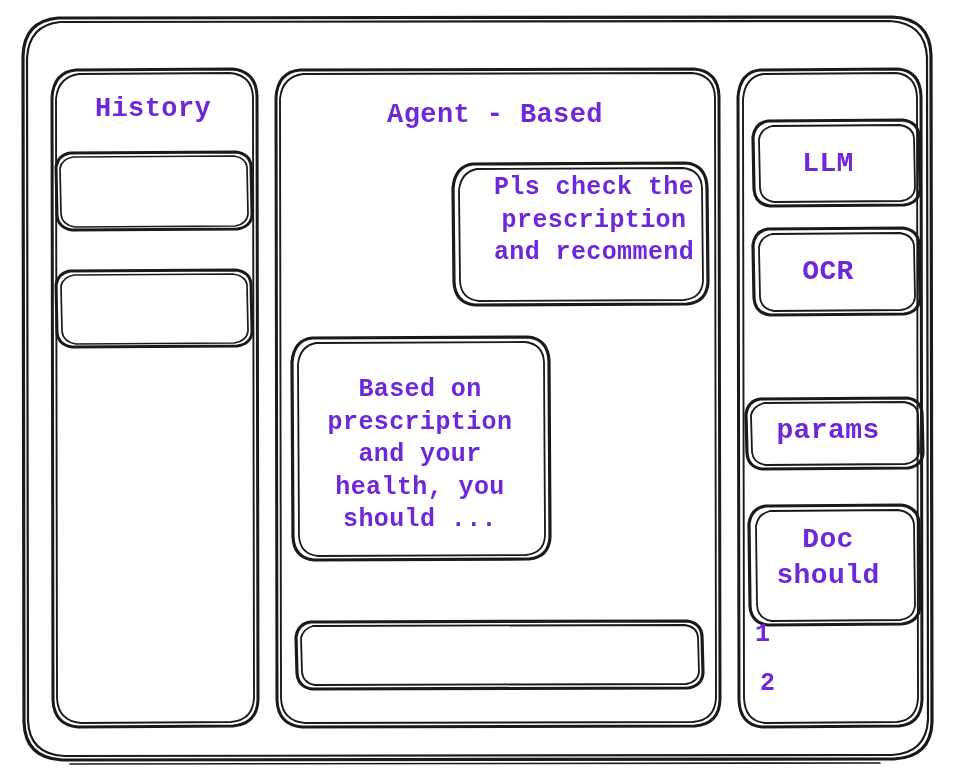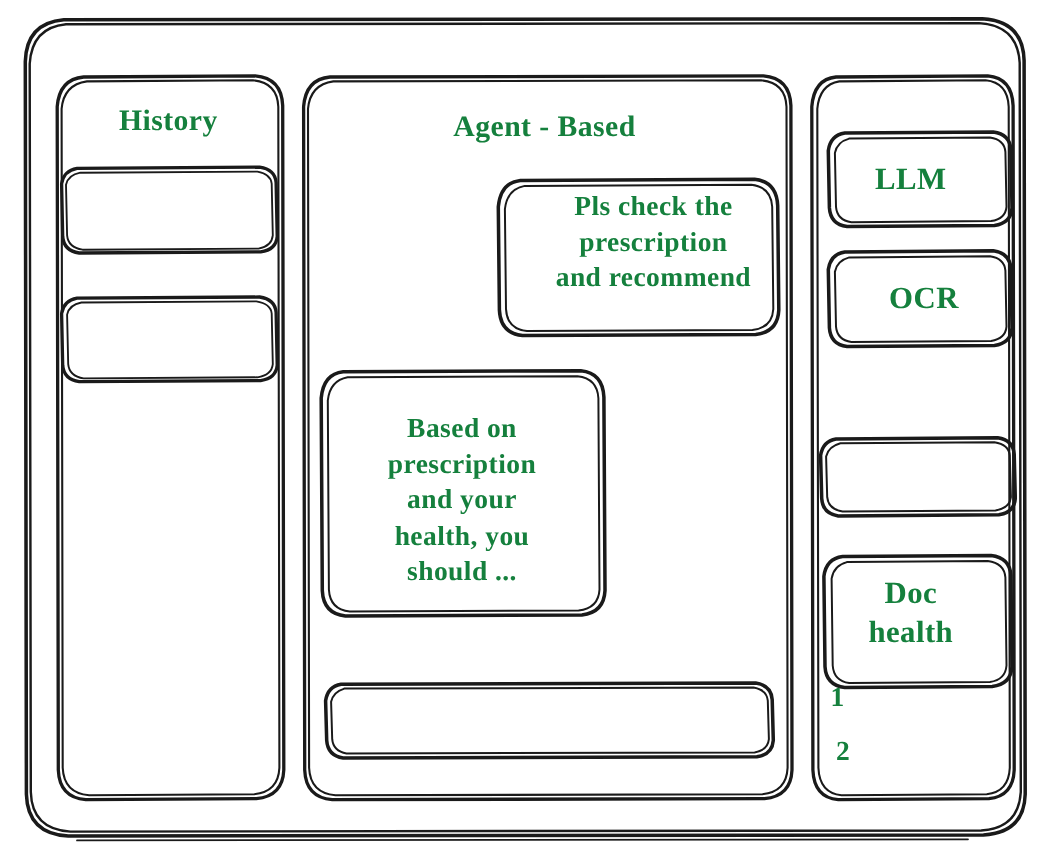--- a/index.html
+++ b/index.html
@@ -34,22 +34,22 @@
   #sketch-layer rect {
     fill: none;
     stroke: #1a1a1a;
     stroke-linecap: round;
     stroke-linejoin: round;
   }
 
   
   .label {
     position: absolute;
-    font-family: Liberation Serif, serif;
-    color: #15803d;
+    font-family: Liberation Mono, monospace;
+    color: #6d28d9;
     font-weight: 600;
     text-align: center;
     line-height: 1.30;
     letter-spacing: 0.4px;
     white-space: pre-line;
     user-select: none;
   }
 
   .panel-title {
     font-size: 27px;
@@ -79,21 +79,21 @@
   }
 
   
   #history-title      { left:  58px; top:  92px; width: 190px; }
   #agent-title        { left: 330px; top:  98px; width: 330px; }
 
   #user-bubble-text   { left: 458px; top: 172px; width: 272px; }
   #agent-bubble-text  { left: 296px; top: 346px; width: 248px; margin-top: 28px; }
 
   #llm-label          { left: 752px; top: 146px; width: 152px; }
-  #ocr-label          { left: 752px; top: 254px; width: 152px; padding-left: 12px; }
+  #ocr-label          { left: 752px; top: 254px; width: 152px; }
   #params-label       { left: 748px; top: 413px; width: 160px; }
   #docsource-label    { left: 750px; top: 522px; width: 156px; }
 
   #doc-item-1         { left: 755px; top: 619px; width: 40px; }
   #doc-item-2         { left: 760px; top: 668px; width: 40px; }
 </style>
 </head>
 <body>
 
 <div id="canvas">
@@ -201,22 +201,23 @@
 
   <div class="hit" style="left:738px; top:69px; width:184px; height:658px;"></div>
 
   <div class="hit" style="left:753px; top:120px; width:167px; height:86px;"></div>
   <div class="label tool-label" id="llm-label">LLM</div>
 
   <div class="hit" style="left:753px; top:228px; width:167px; height:87px;"></div>
   <div class="label tool-label" id="ocr-label">OCR</div>
 
   <div class="hit" style="left:746px; top:398px; width:177px; height:71px;"></div>
+  <div class="label tool-label" id="params-label">params</div>
 
   <div class="hit" style="left:749px; top:505px; width:171px; height:120px;"></div>
   <div class="label tool-label" id="docsource-label">Doc
-health</div>
+should</div>
 
   <div class="label list-num" id="doc-item-1">1</div>
 
   <div class="label list-num" id="doc-item-2">2</div>
 
 </div>
 
 </body></html>

